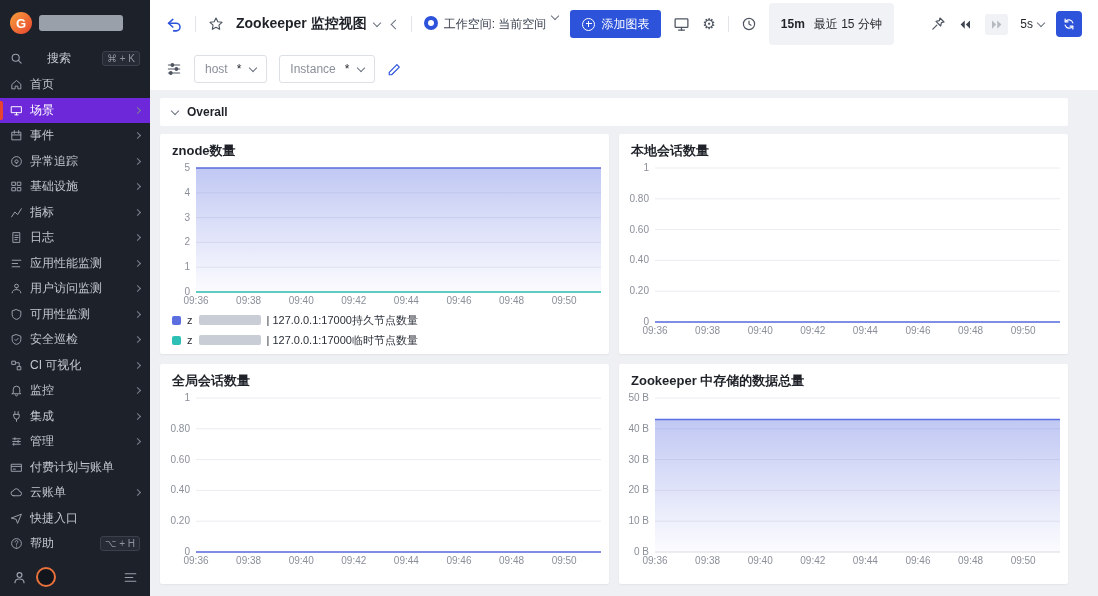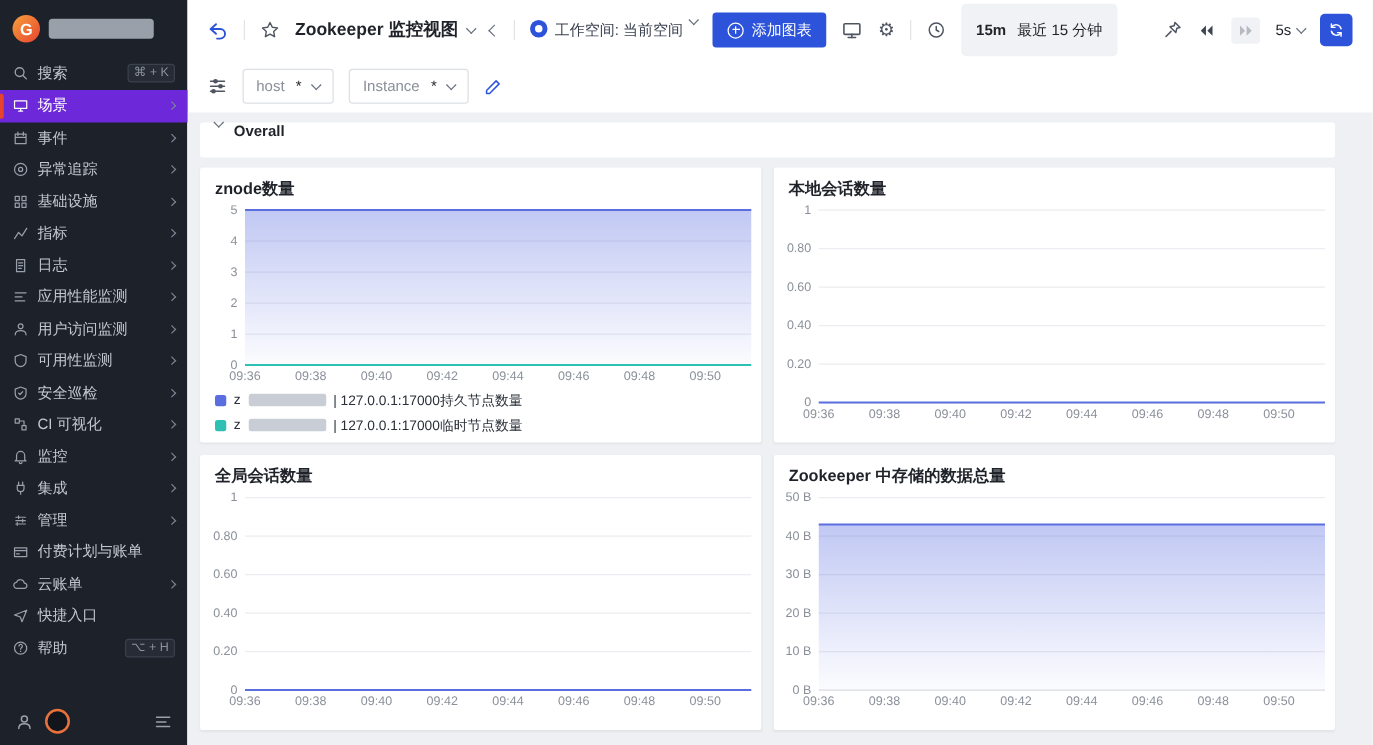--- a/index.html
+++ b/index.html
@@ -6,21 +6,21 @@
   html,body{width:1098px;height:596px;overflow:hidden}
   body{font-family:"Liberation Sans","DejaVu Sans",sans-serif;font-size:12px;color:#1f2329;background:#fff}
   .app{display:flex;width:1098px;height:596px}
 
   
   .sidebar{width:150px;background:#1d212a;color:#c3c7cf;display:flex;flex-direction:column;flex-shrink:0;user-select:none}
   .logo-row{display:flex;align-items:center;gap:7px;padding:12px 10px 10px;height:44px}
   .logo{width:22px;height:22px;border-radius:50%;background:linear-gradient(135deg,#f6a13c,#e8432e);color:#fff;font-weight:bold;display:flex;align-items:center;justify-content:center;font-size:13px;flex-shrink:0}
   .redact{background:#9aa0a9;border-radius:3px;height:16px;width:84px}
   .redact.sm{height:10px;width:62px;background:#c9cdd5;border-radius:2px;display:inline-block}
-  .search-row{display:flex;align-items:center;gap:7px;padding:0 10px;height:28px;cursor:pointer}
+  .search-row{display:flex;align-items:center;gap:24px;padding:0 10px;height:28px;cursor:pointer}
   .kbd{margin-left:auto;border:1px solid #3a414d;border-radius:3px;padding:1px 4px;font-size:10px;color:#8d939e;background:#262b35;white-space:nowrap}
   .side-item{display:flex;align-items:center;gap:7px;height:25.5px;padding:0 10px;cursor:pointer;color:#c3c7cf;position:relative}
   .side-item svg{color:#9aa1ac;flex-shrink:0}
   .side-item.active{background:#6d28d9;color:#fff}
   .side-item.active::before{content:'';position:absolute;left:0;top:3px;bottom:3px;width:3px;background:#e8432e;border-radius:0 2px 2px 0}
   .side-item.active svg{color:#fff}
   .si-label{white-space:nowrap;overflow:hidden;text-overflow:ellipsis;flex:1;font-size:12px}
   .chev-r{width:5px;height:5px;border-right:1.3px solid #7b8290;border-bottom:1.3px solid #7b8290;transform:rotate(-45deg);margin-left:auto;flex-shrink:0}
   .side-bottom{margin-top:auto;display:flex;align-items:center;gap:9px;padding:8px 12px 10px;height:36px}
   .avatar{width:20px;height:20px;border-radius:50%;background:#12151c;border:2px solid #e8713c;flex-shrink:0}
@@ -50,21 +50,21 @@
   .fwd-box{background:#f1f2f5;border-radius:3px;padding:3px 4px;display:flex}
   .interval{display:flex;align-items:center;gap:5px;cursor:pointer;white-space:nowrap}
   .refresh-btn{width:26px;height:26px;border:none;border-radius:4px;background:#2d53da;display:flex;align-items:center;justify-content:center;cursor:pointer;flex-shrink:0}
 
   .filterbar{height:42px;display:flex;align-items:center;gap:12px;padding:0 16px;flex-shrink:0}
   .select{display:flex;align-items:center;gap:9px;border:1px solid #dcdfe4;border-radius:3px;height:28px;padding:0 10px;cursor:pointer}
   .sel-label{color:#8a8f99}
   .sel-value{color:#1f2329}
 
   .content{flex:1;background:#eef0f3;padding:8px 30px 8px 10px;overflow:hidden}
-  .section-bar{height:28px;background:#fff;border-radius:2px;display:flex;gap:9px;padding:0 12px;margin-bottom:8px;cursor:pointer;font-weight:600;font-size:12px}
+  .section-bar{height:28px;background:#fff;border-radius:2px;display:flex;align-items:center;gap:9px;padding:0 12px;margin-bottom:8px;cursor:pointer;font-weight:600;font-size:12px}
   .grid{display:grid;grid-template-columns:1fr 1fr;gap:10px}
   .panel{background:#fff;border-radius:2px;height:220px;overflow:hidden;box-shadow:0 1px 2px rgba(31,35,41,.06)}
   .panel-title{padding:8px 12px 2px;font-size:13px;font-weight:700;white-space:nowrap;overflow:hidden}
   .plot{width:100%;height:146px}
   .plot.tall{height:176px}
   .tick{font-size:10px;fill:#8a8f99}
   .legend{padding:2px 12px}
   .legend-row{display:flex;align-items:center;gap:6px;height:20px;font-size:11px;color:#2a2f38;cursor:pointer}
   .swatch{width:9px;height:9px;border-radius:2px;flex-shrink:0}
 </style>
@@ -82,20 +82,28 @@
     <div class="search-row">
       <svg width="13" height="13" viewBox="0 0 24 24" fill="none" stroke="#9aa1ac" stroke-width="2" stroke-linecap="round">
           <circle cx="10.5" cy="10.5" r="6.5"></circle>
           <line x1="15.5" y1="15.5" x2="20.5" y2="20.5"></line>
         </svg>
       <span>搜索</span>
       <span class="kbd">⌘ + K</span>
     </div>
 
     <nav id="sidebar-nav">
+        <div class="side-item">
+          <span style="display:flex">
+            <svg width="13" height="13" viewBox="0 0 24 24" fill="none" stroke="currentColor" stroke-width="1.8" stroke-linecap="round" stroke-linejoin="round">
+              <path d="M4 11.5L12 4.5l8 7V20h-5.5v-5h-5v5H4z"></path>
+            </svg>
+          </span>
+          <span class="si-label">首页</span>
+        </div>
         <div class="side-item active">
           <span style="display:flex">
             <svg width="13" height="13" viewBox="0 0 24 24" fill="none" stroke="currentColor" stroke-width="1.8" stroke-linecap="round" stroke-linejoin="round">
               <path d="M3 5h18v11H3z M9 20h6 M12 16v4"></path>
             </svg>
           </span>
           <span class="si-label">场景</span>
           <span class="chev-r"></span>
         </div>
         <div class="side-item">

